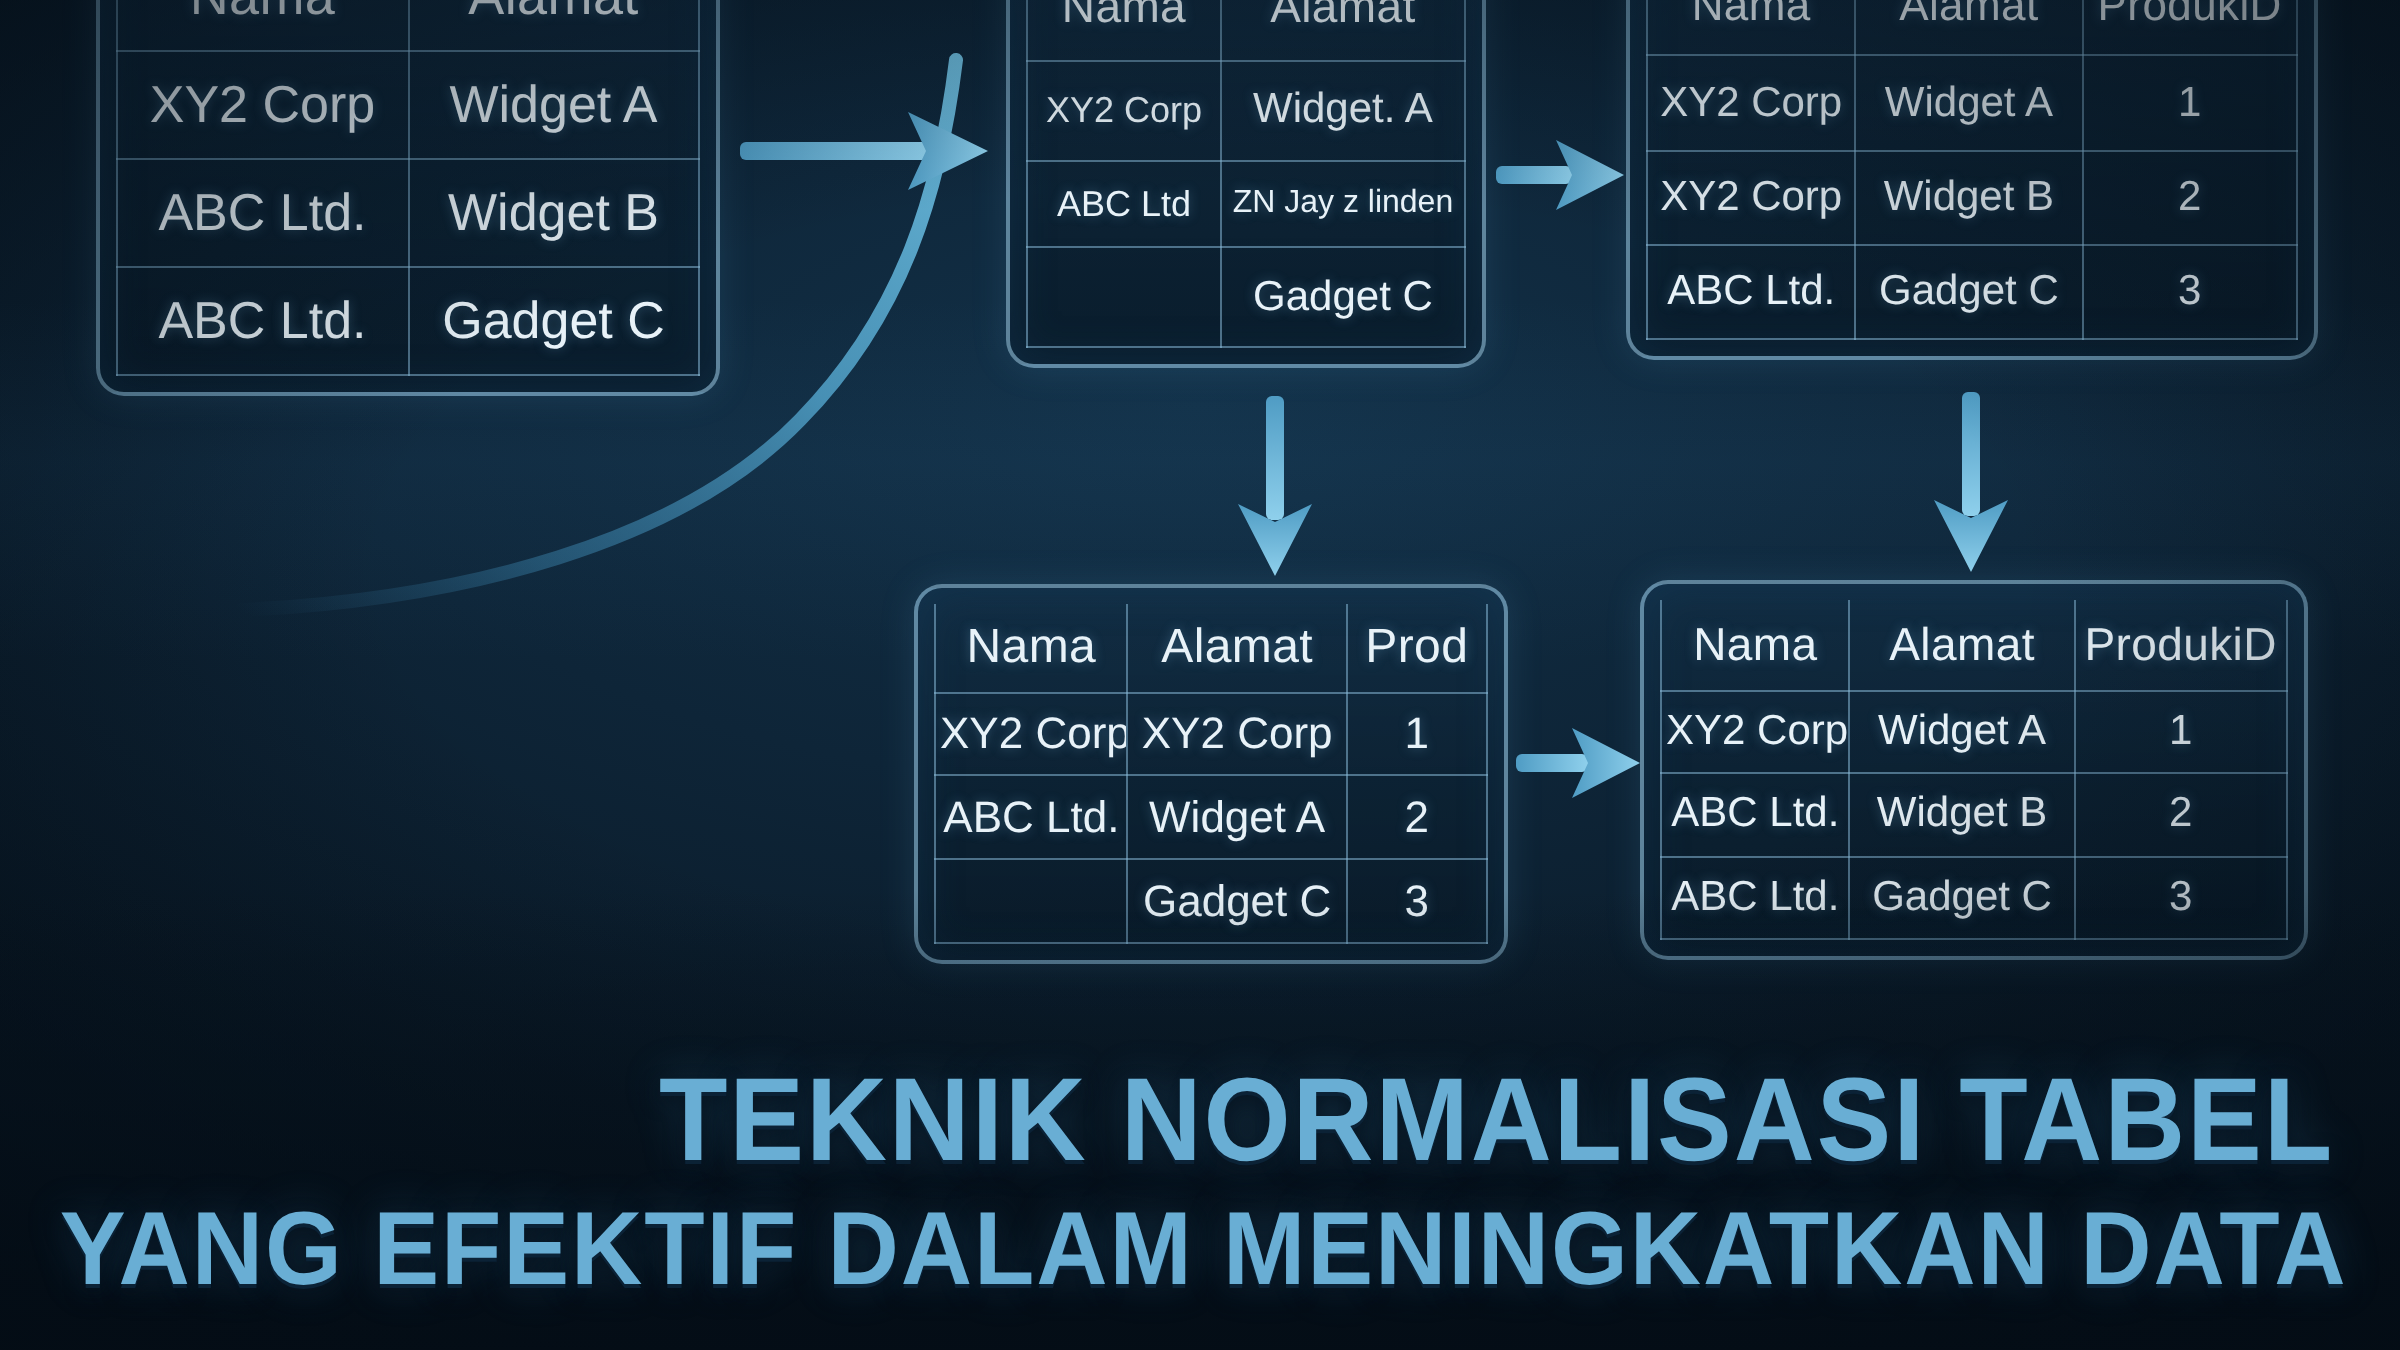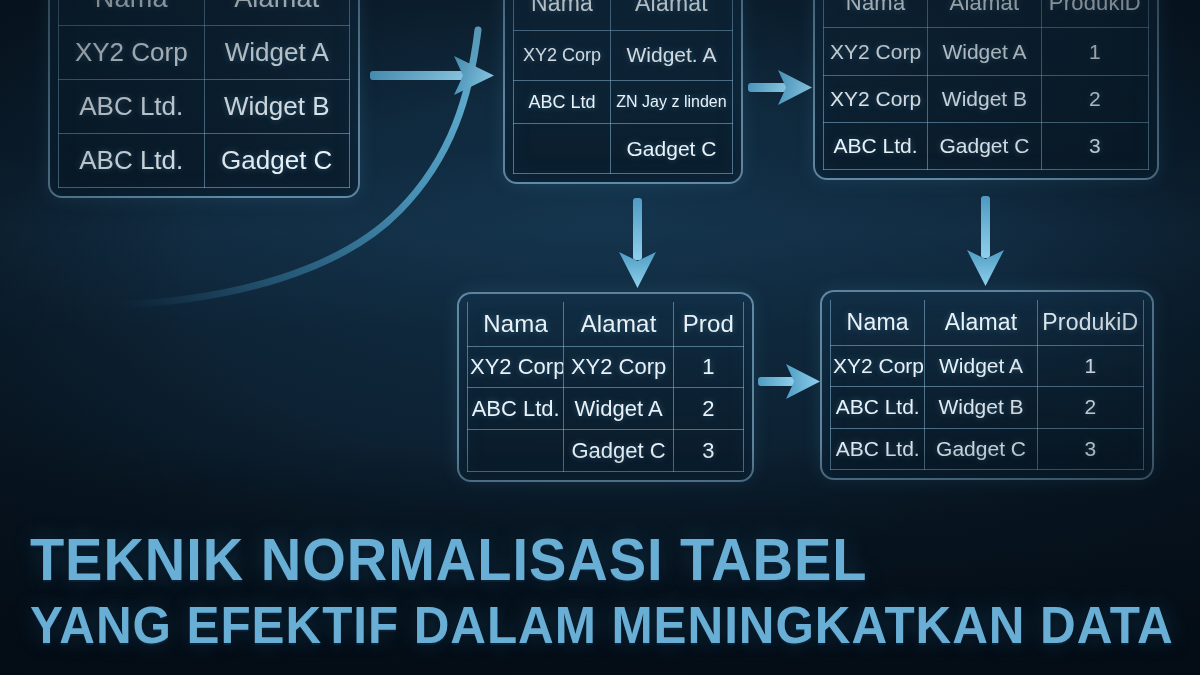--- a/index.html
+++ b/index.html
@@ -88,21 +88,21 @@
   #card4 td{font-size:22px;}
 
   #card5{left:820px;top:290px;width:334px;height:190px;}
   #card5 th{font-size:23px;}
   #card5 td{font-size:21px;}
 
   .arrow{position:absolute;pointer-events:none;}
 
   
   .headline{
-    position:absolute;left:0;right:3px;bottom:24px;text-align:left;
+    position:absolute;left:0;right:3px;bottom:24px;text-align:right;
     pointer-events:none;
   }
   .hl{
     display:block;
     font-family:"Liberation Sans", sans-serif;
     font-weight:700;
     color:#69aed4;
     letter-spacing:1px;
     transform:scaleX(0.95);
     text-shadow:

